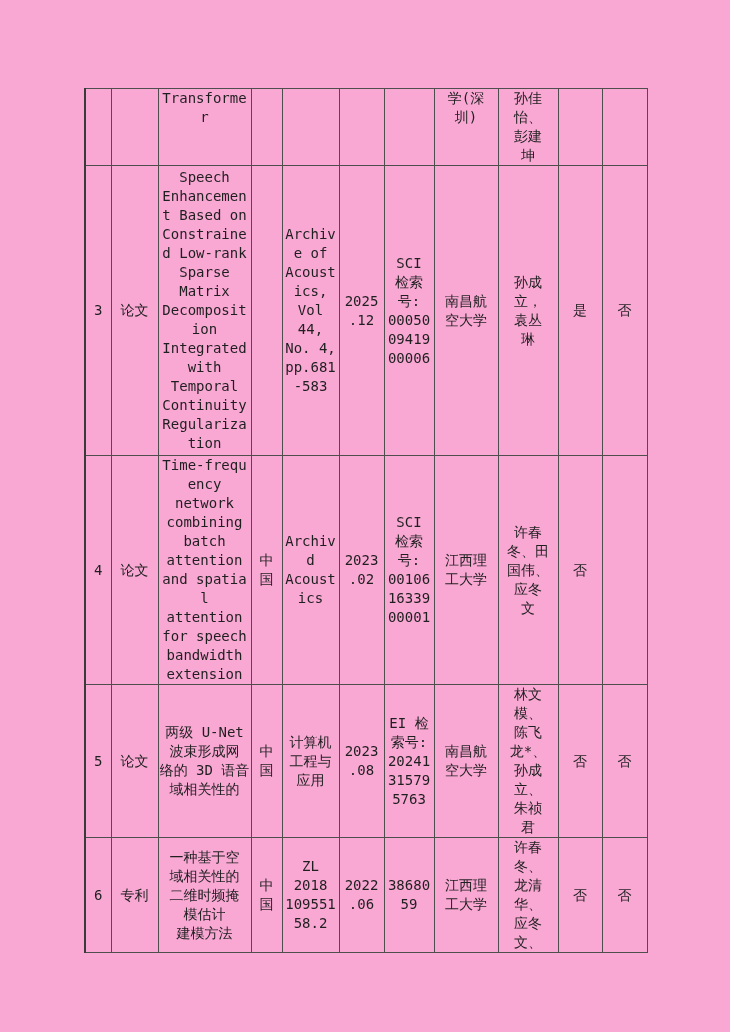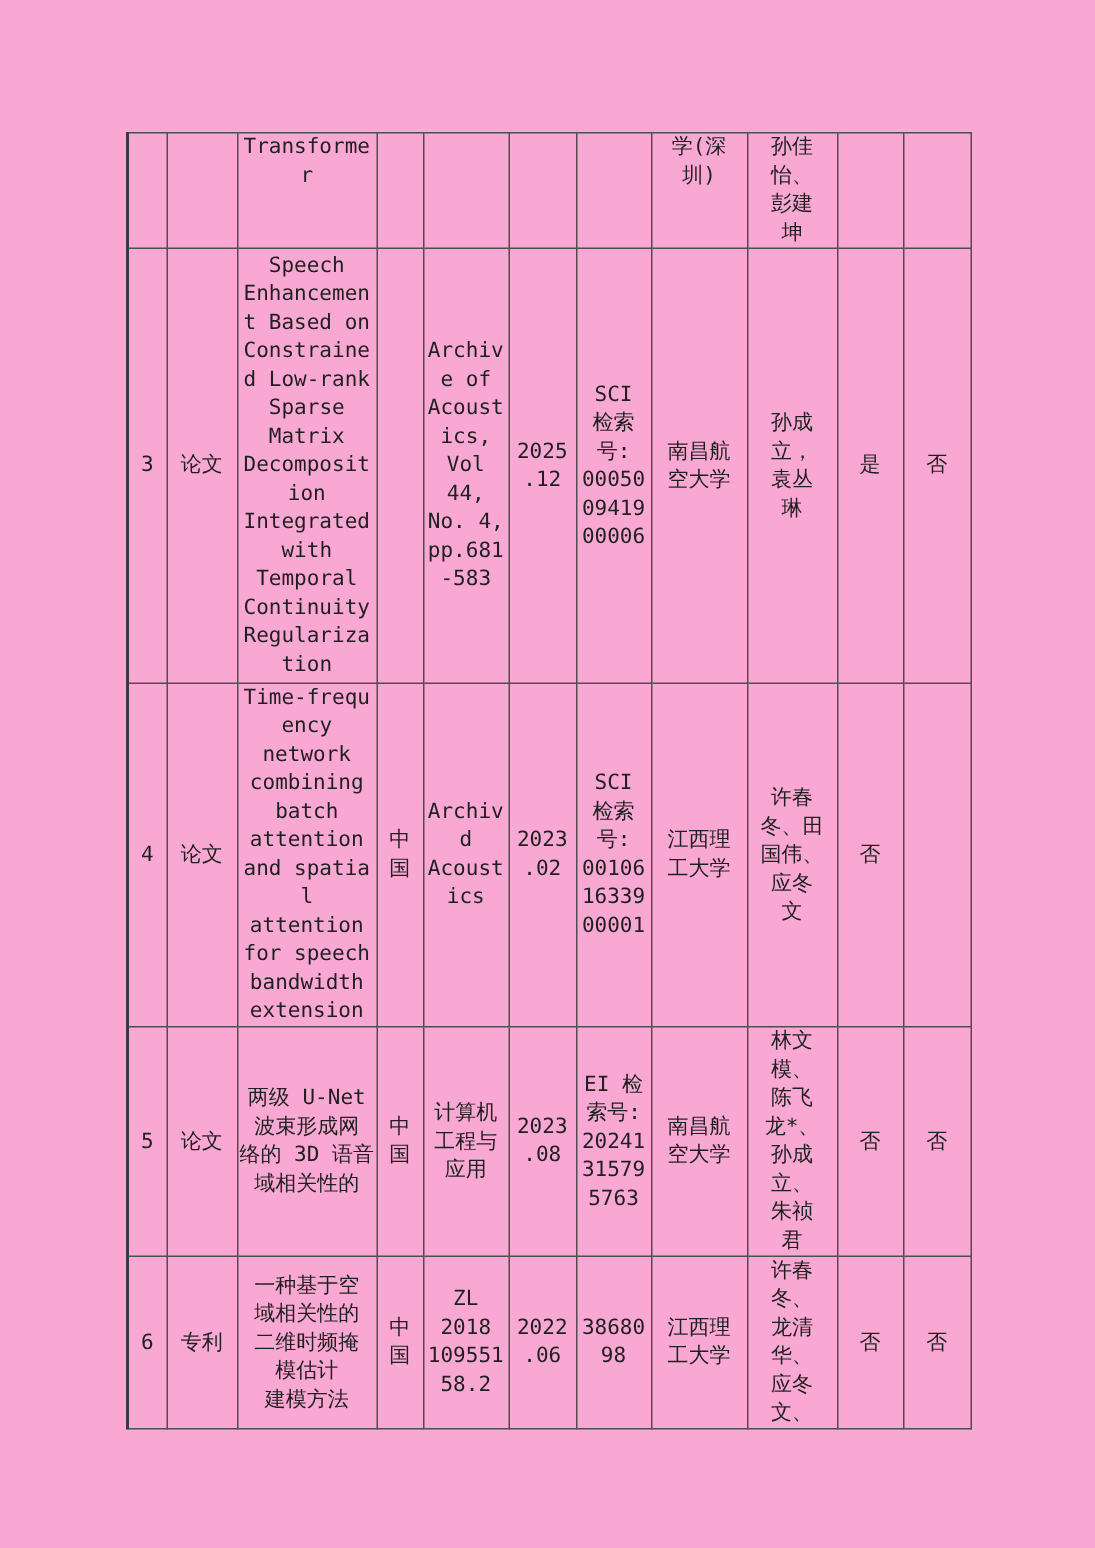--- a/index.html
+++ b/index.html
@@ -207,21 +207,21 @@
 建模方法</td>
         <td>中
 国</td>
         <td>ZL
 2018
 109551
 58.2</td>
         <td>2022
 .06</td>
         <td>38680
-98</td>
+59</td>
         <td>江西理
 工大学</td>
         <td>许春
 冬、
 龙清
 华、
 应冬
 文、</td>
         <td>否</td>
         <td>否</td>

